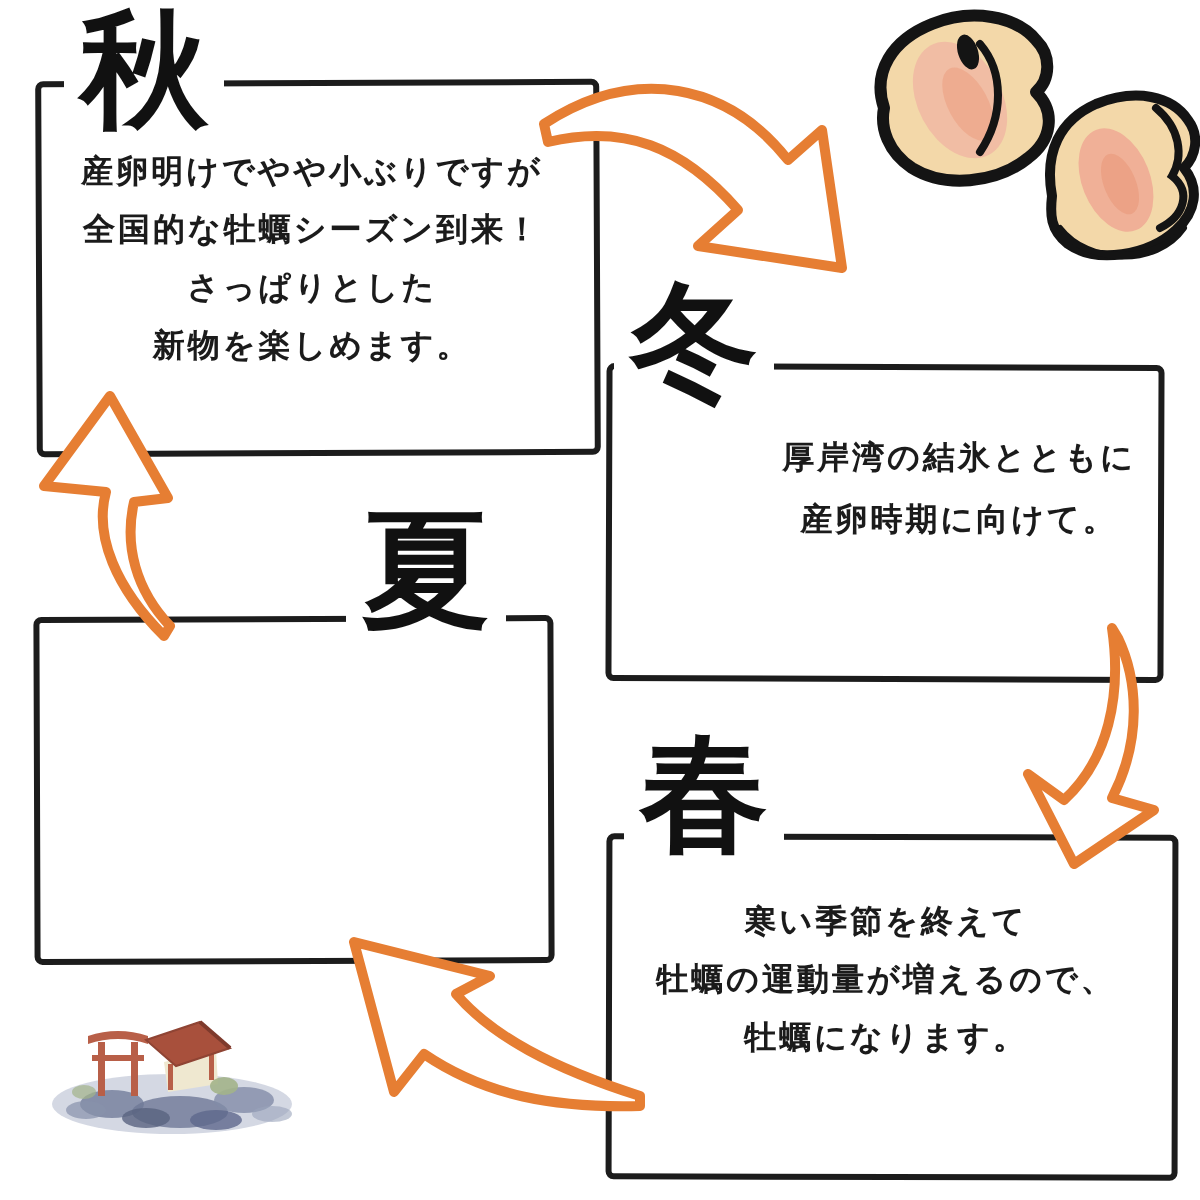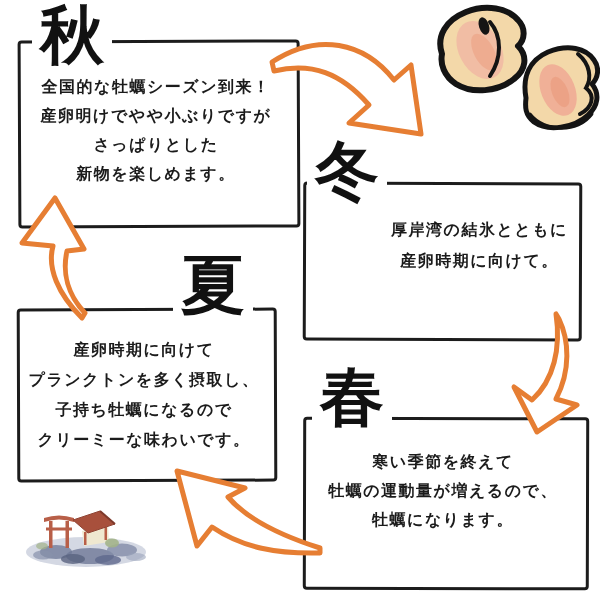--- a/index.html
+++ b/index.html
@@ -52,34 +52,28 @@
   <div class="season-box" id="box-winter"></div>
   <div class="season-box" id="box-summer"></div>
   <div class="season-box" id="box-spring"></div>
 
   <div class="season-kanji" id="kanji-autumn">秋</div>
   <div class="season-kanji" id="kanji-winter">冬</div>
   <div class="season-kanji" id="kanji-summer">夏</div>
   <div class="season-kanji" id="kanji-spring">春</div>
 
   <div class="season-text" id="text-autumn">
+    <div>産卵明けでやや小ぶりですが</div>
     <div>全国的な牡蠣シーズン到来！</div>
-    <div>産卵明けでやや小ぶりですが</div>
     <div>さっぱりとした</div>
     <div>新物を楽しめます。</div>
   </div>
   <div class="season-text" id="text-winter">
     <div>厚岸湾の結氷とともに</div>
     <div>産卵時期に向けて。</div>
-  </div>
-  <div class="season-text" id="text-summer">
-    <div>産卵時期に向けて</div>
-    <div>プランクトンを多く摂取し、</div>
-    <div>子持ち牡蠣になるので</div>
-    <div>クリーミーな味わいです。</div>
   </div>
   <div class="season-text" id="text-spring">
     <div>寒い季節を終えて</div>
     <div>牡蠣の運動量が増えるので、</div>
     <div>牡蠣になります。</div>
   </div>
 
   <svg id="oysters" class="illus" width="175" height="150" viewBox="0 0 175 150">
     <g>
       <path d="M14,52 C8,34 18,18 38,10 C58,2 80,6 90,18 C98,26 97,38 90,44 C100,54 98,68 86,77 C70,90 44,92 28,82 C16,74 12,62 14,52 Z" fill="#F3D8A9" stroke="#141414" stroke-width="6" stroke-linejoin="round"></path>

